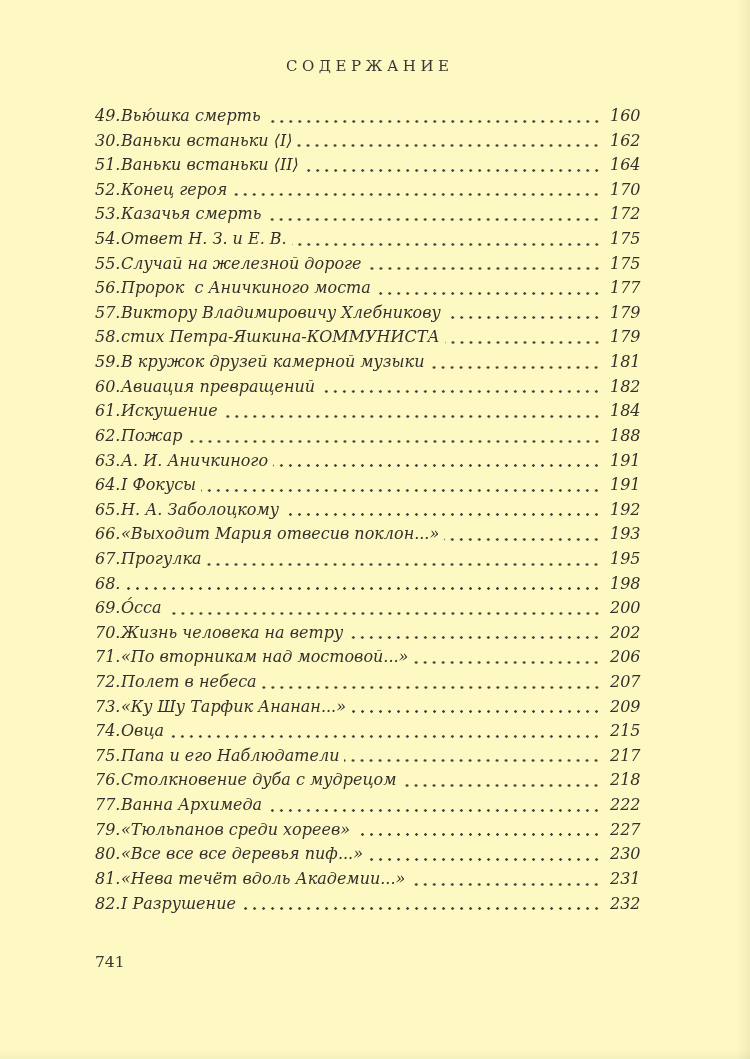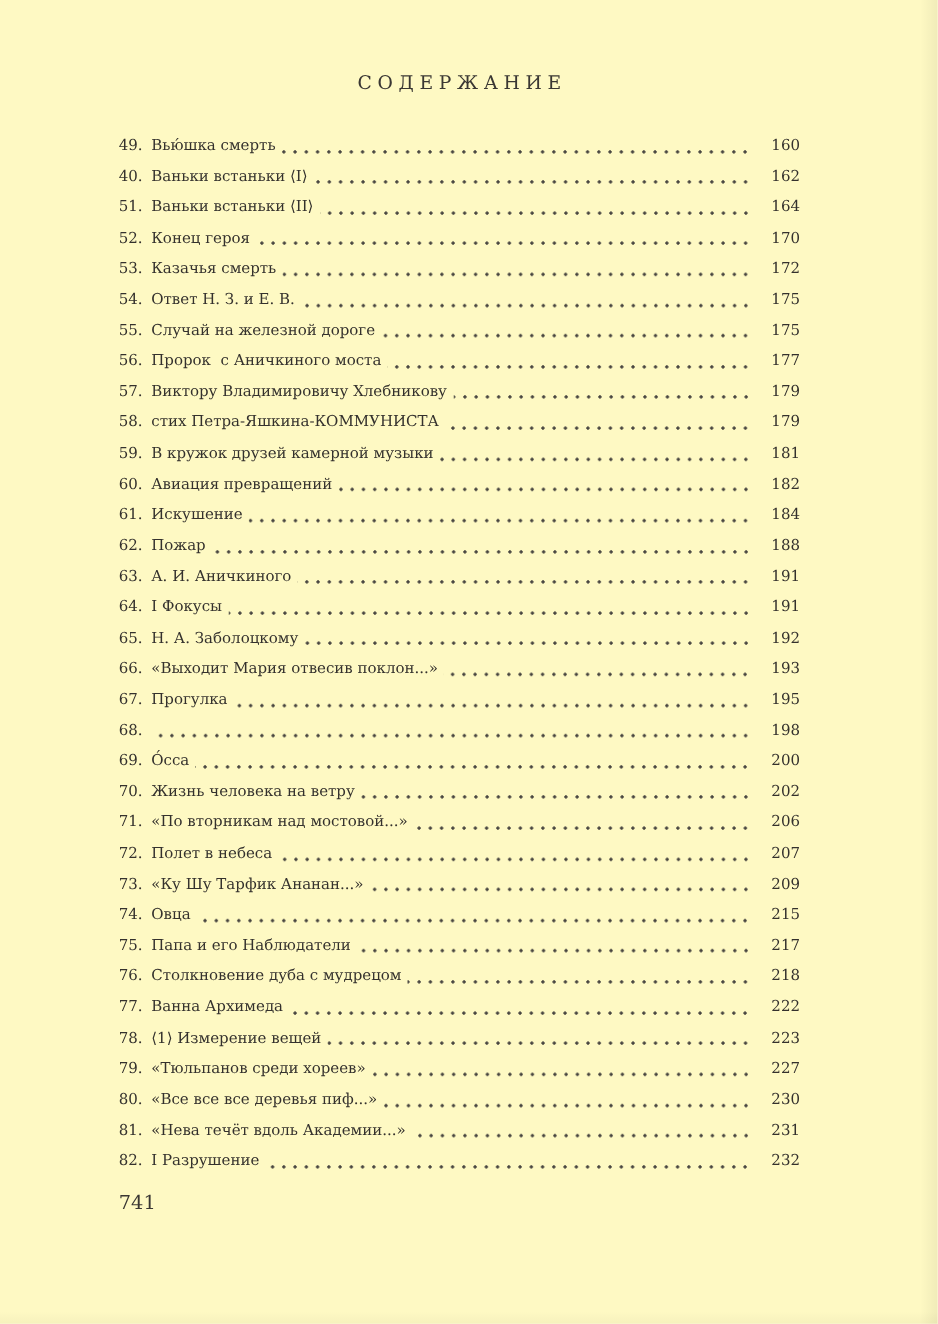--- a/index.html
+++ b/index.html
@@ -59,21 +59,22 @@
     position: absolute;
     top: 104px;
     left: 0;
     width: 100%;
   }
   .row {
     display: flex;
     align-items: baseline;
     height: 24.62px;
     line-height: 24.62px;
-    font-size: 12px;
+    font-size: 16px;
+    font-style: italic;
   }
   .num {
     flex: none;
     width: 26px;
     text-align: left;
   }
   .title {
     flex: none;
     white-space: pre;
   }
@@ -110,21 +111,21 @@
     <div class="header">СОДЕРЖАНИЕ</div>
 
     <div class="toc">
         <div class="row">
           <span class="num">49.</span>
           <span class="title">Вью́шка смерть</span>
           <span class="leader"></span>
           <span class="pg">160</span>
         </div>
         <div class="row">
-          <span class="num">40.</span>
+          <span class="num">30.</span>
           <span class="title">Ваньки встаньки ⟨I⟩</span>
           <span class="leader"></span>
           <span class="pg">162</span>
         </div>
         <div class="row">
           <span class="num">51.</span>
           <span class="title">Ваньки встаньки ⟨II⟩</span>
           <span class="leader"></span>
           <span class="pg">164</span>
         </div>
@@ -275,26 +276,20 @@
           <span class="num">76.</span>
           <span class="title">Столкновение дуба с мудрецом</span>
           <span class="leader"></span>
           <span class="pg">218</span>
         </div>
         <div class="row">
           <span class="num">77.</span>
           <span class="title">Ванна Архимеда</span>
           <span class="leader"></span>
           <span class="pg">222</span>
-        </div>
-        <div class="row">
-          <span class="num">78.</span>
-          <span class="title">⟨1⟩ Измерение вещей</span>
-          <span class="leader"></span>
-          <span class="pg">223</span>
         </div>
         <div class="row">
           <span class="num">79.</span>
           <span class="title">«Тюльпанов среди хореев»</span>
           <span class="leader"></span>
           <span class="pg">227</span>
         </div>
         <div class="row">
           <span class="num">80.</span>
           <span class="title">«Все все все деревья пиф...»</span>

